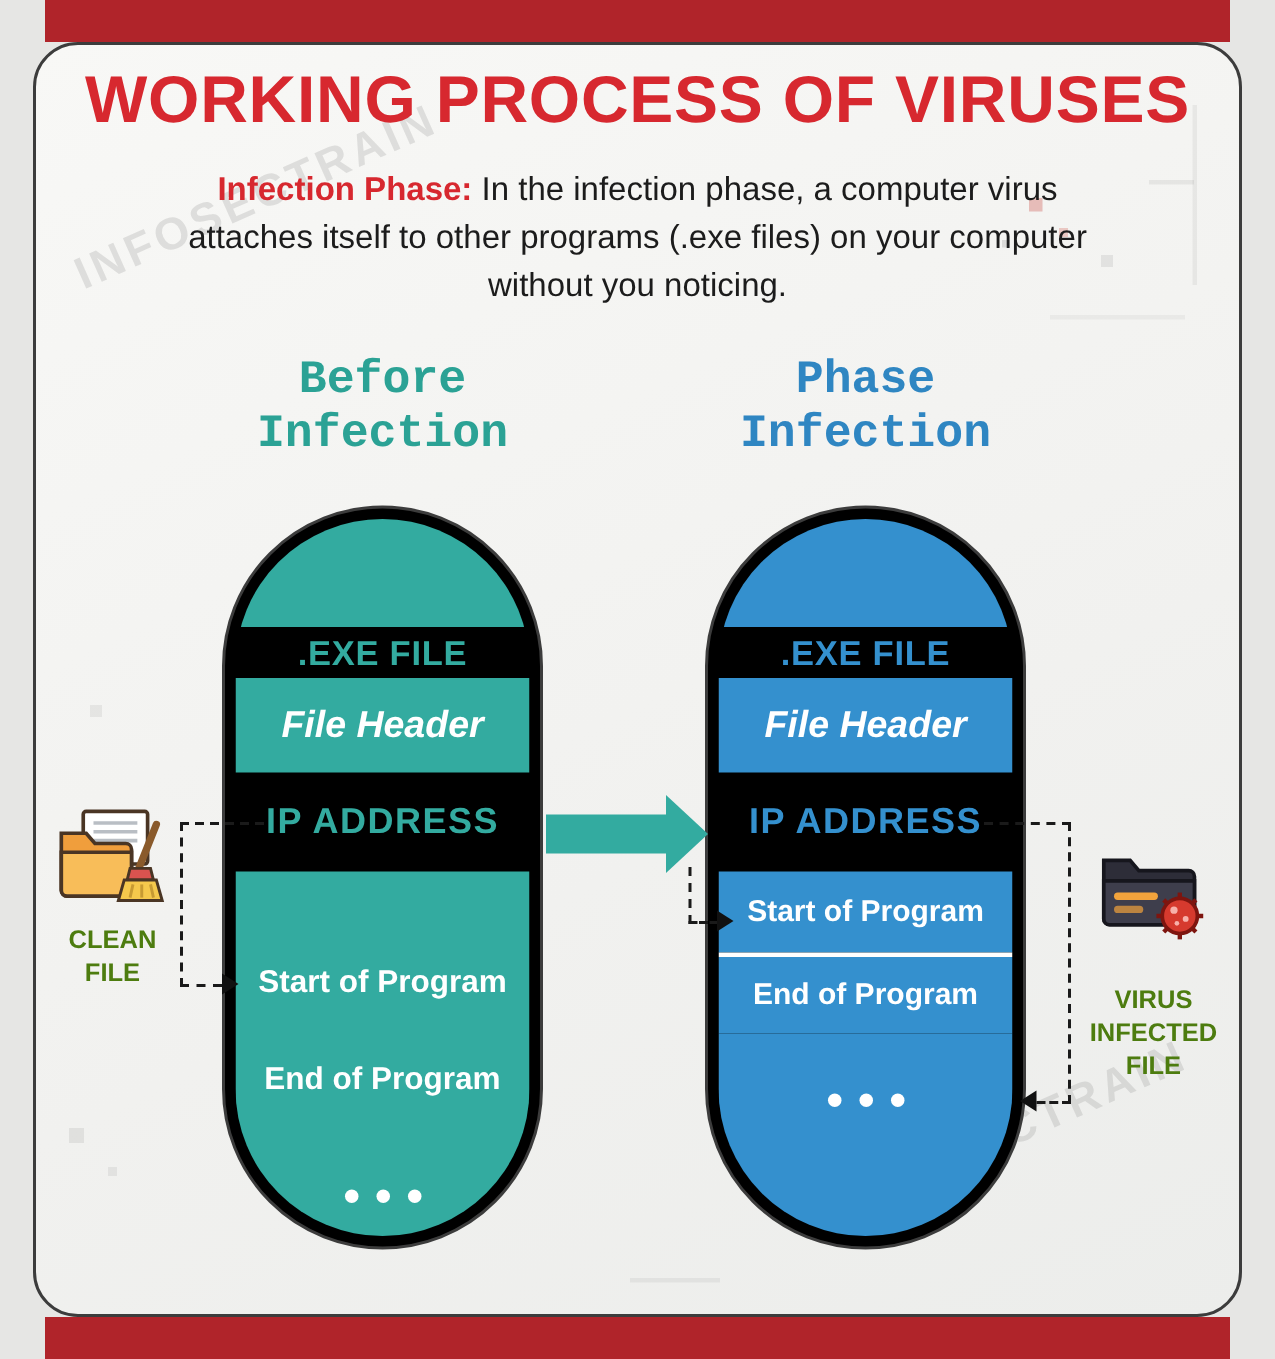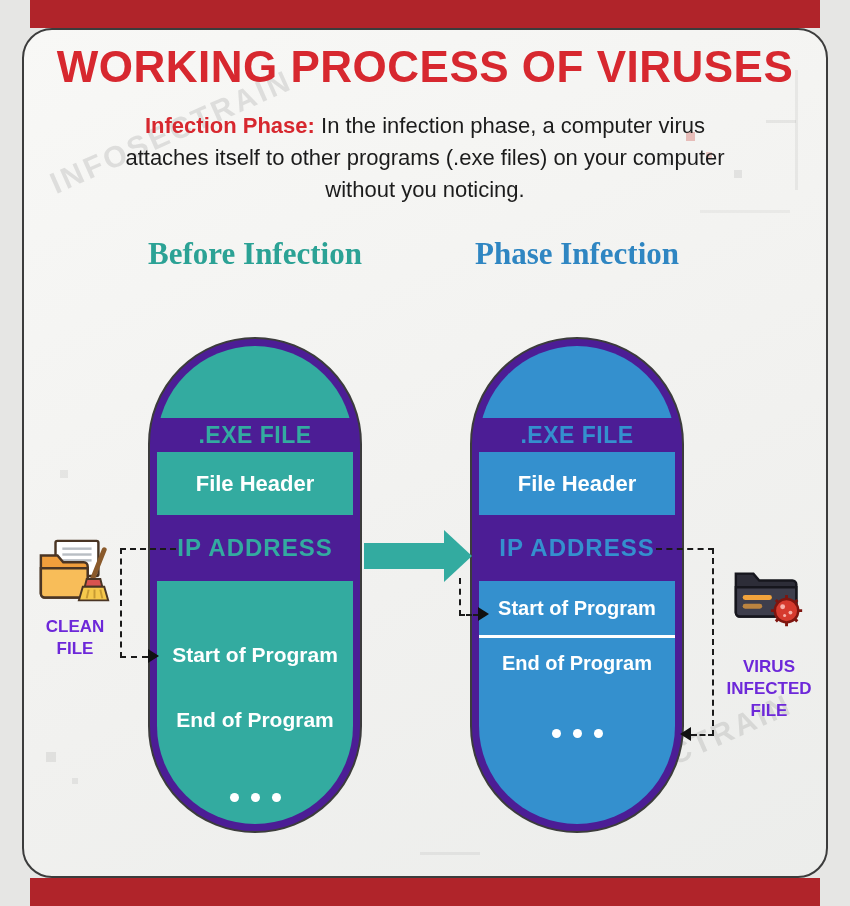--- a/index.html
+++ b/index.html
@@ -39,43 +39,43 @@
     font-size:44px; font-weight:800; letter-spacing:.5px; color:var(--red);
   }
   .intro{
     position:absolute; top:110px; left:120px; width:610px; text-align:center;
     font-size:22px; line-height:1.45; color:var(--ink);
   }
   .intro .lbl{ color:var(--red); font-weight:700;margin-top:24px; }
 
   .heading{
     position:absolute; top:236px; width:220px; text-align:center;
-    font-family:Liberation Serif, serif; font-weight:700; font-size:31px; line-height:1.15;
+    font-family:Liberation Mono, monospace; font-weight:700; font-size:31px; line-height:1.15;
   }
   .heading.before{ left:145px; color:#2ba295; }
   .heading.after{ left:467px; color:#2f86c2; }
 
   .capsule{
     position:absolute; top:337px; width:214px; height:496px;
-    border:2px solid var(--outline); border-radius:110px; background:#4c1d95;
+    border:2px solid var(--outline); border-radius:110px; background:#000000;
   }
   .capsule.before{ left:148px; }
   .capsule.after{ left:470px; }
   .capsule-inner{
     position:absolute; inset:7px; border-radius:100px; overflow:hidden;
     display:flex; flex-direction:column;
   }
   .seg{ display:flex; align-items:center; justify-content:center; font-weight:700; flex:none; }
   .teal-bg{ background:var(--teal); color:#fff; }
   .blue-bg{ background:var(--blue); color:#fff; }
   .teal-tx{ color:var(--teal); }
   .blue-tx{ color:var(--blue); }
   .dome-top{ height:72px; }
   .gap-exe{ height:34px; font-size:23px; letter-spacing:.5px; }
-  .band-header{ height:63px; font-size:22px; }
+  .band-header{ height:63px; font-size:25px;font-style:italic; }
   .gap-ip{ height:66px; font-size:24px; letter-spacing:1px; }
   .body-big{ flex:1 1 auto; position:relative; }
   .prog{ position:absolute; left:0; right:0; text-align:center; font-size:21px; font-weight:700; color:#fff; }
   .prog.start{ top:62px; }
   .prog.end{ top:127px; }
   .band-start{ height:54px; font-size:20px; }
   .divider{ height:3px; background:#fff; }
   .band-end{ height:51px; font-size:20px; }
   .gap-jump{ height:57px; font-size:23px; letter-spacing:.5px; }
   .dome-bottom{ flex:1 1 auto; position:relative; }
@@ -103,21 +103,21 @@
     border-top:7px solid transparent; border-bottom:7px solid transparent;
     border-right:11px solid #111;
   }
 
   .side-icon{ position:absolute; width:78px; height:78px; }
   .side-icon svg{ width:100%; height:100%; }
   .icon-clean{ left:36px; top:536px; }
   .icon-virus{ left:730px; top:558px; }
   .side-label{
     position:absolute; text-align:center; font-weight:700; font-size:17px;
-    line-height:1.3; color:#6d28d9;
+    line-height:1.3; color:#4d7c0f;
   }
   .label-clean{ left:30px; top:616px; width:90px; }
   .label-virus{ left:718px; top:656px; width:102px; }
 </style>
 </head>
 <body>
 
 <div class="page">
 
   <div class="red-bar top"></div>

